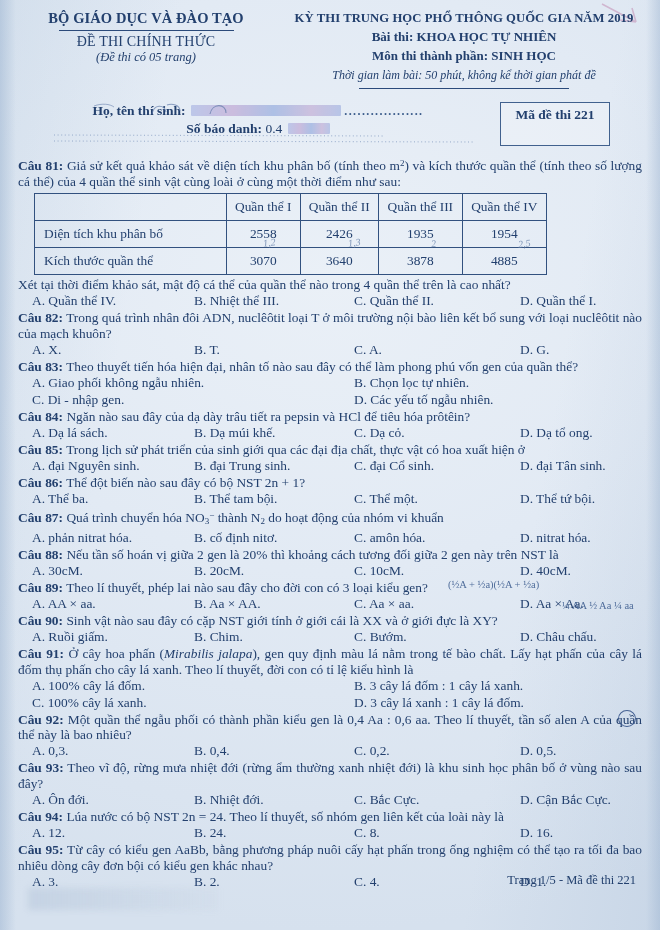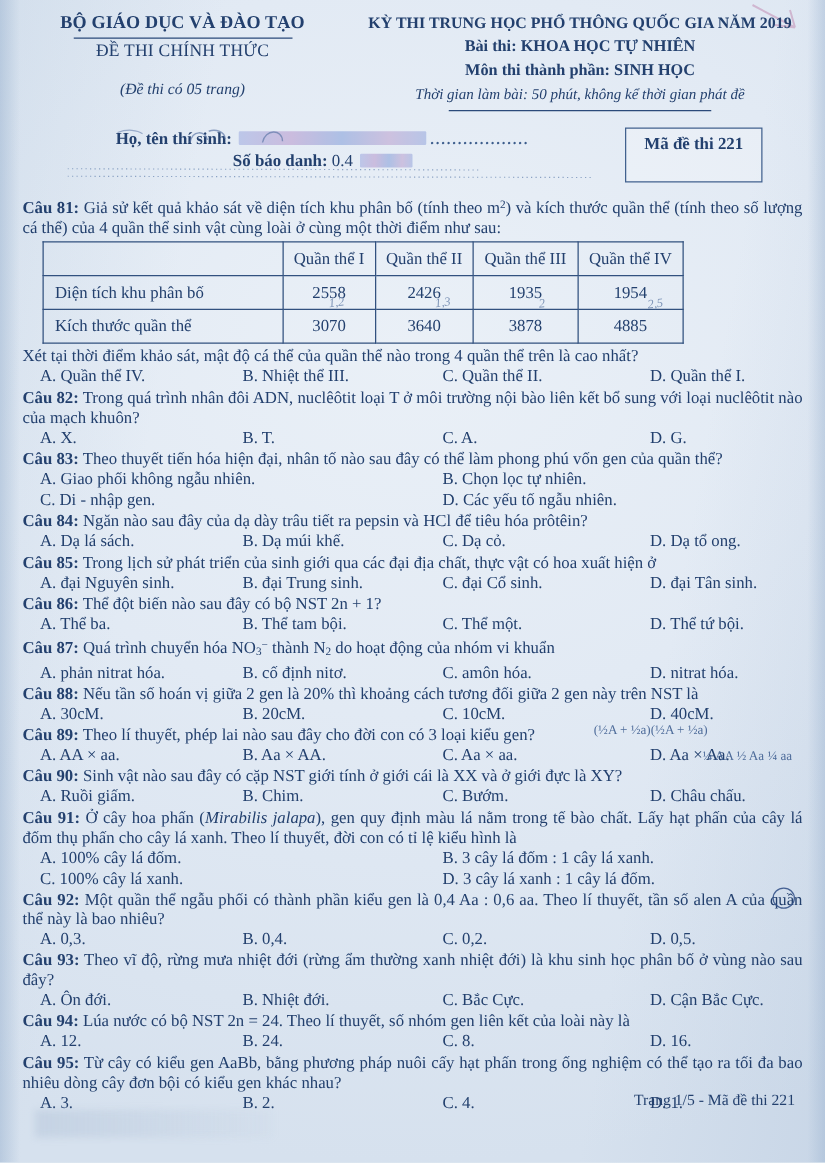--- a/index.html
+++ b/index.html
@@ -24,21 +24,21 @@
   }
   .sheet { position:absolute; inset:0; padding:0 12px; }
 
   
   .hdr { display:flex; padding-top:8px; }
   .hdr-l { width:268px; text-align:center; padding-top:2px; }
   .hdr-r { flex:1; text-align:center; padding-top:3px; }
   .ministry { font-size:14.5px; font-weight:bold; letter-spacing:.1px; }
   .rule-short { width:175px; height:1.4px; background:#2b4a7a; margin:2.5px auto 3px; }
   .official { font-size:14px; letter-spacing:.2px; }
-  .pages { font-size:12.5px; font-style:italic; margin-top:14px; }
+  .pages { font-size:12.5px; font-style:italic; margin-top:0; }
   .exam-title { font-size:12.7px; font-weight:bold; letter-spacing:.05px; }
   .exam-line { font-size:13px; font-weight:bold; margin-top:3px; }
   .exam-time { font-size:12px; font-style:italic; margin-top:4px; }
   .rule-mid { width:210px; height:1.2px; background:#2b4a7a; margin:5px auto 0; }
 
   
   .cand { margin-top:13px; display:flex; align-items:flex-start; }
   .cand-l { width:450px; padding-left:42px;text-align:center; }
   .cand-row { font-size:13.5px; font-weight:bold; white-space:nowrap; position:relative; line-height:17px; }
   .dotfill { font-weight:bold; letter-spacing:1.4px; font-size:12px; color:#3c5d8c; }
@@ -284,21 +284,21 @@
     <div class="opts">
       <div class="opt o1">A. 30cM.</div>
       <div class="opt o2">B. 20cM.</div>
       <div class="opt o3">C. 10cM.</div>
       <div class="opt o4">D. 40cM.</div>
     </div>
 
     <div class="q" style="position:relative">
       <span class="lbl">Câu 89:</span>
       <span>Theo lí thuyết, phép lai nào sau đây cho đời con có 3 loại kiểu gen?</span>
-      <span class="hw" style="left:457px;top:-3px">(½A + ½a)(½A + ½a)</span>
+      <span class="hw" style="left:430px;top:-3px">(½A + ½a)(½A + ½a)</span>
     </div>
     <div class="opts" style="position:relative">
       <div class="opt o1">A. AA × aa.</div>
       <div class="opt o2">B. Aa × AA.</div>
       <div class="opt o3">C. Aa × aa.</div>
       <div class="opt o4">D. Aa × Aa.</div>
       <span class="hw" style="left:544px;top:2px">¼ AA  ½ Aa  ¼ aa</span>
     </div>
 
     <div class="q">

